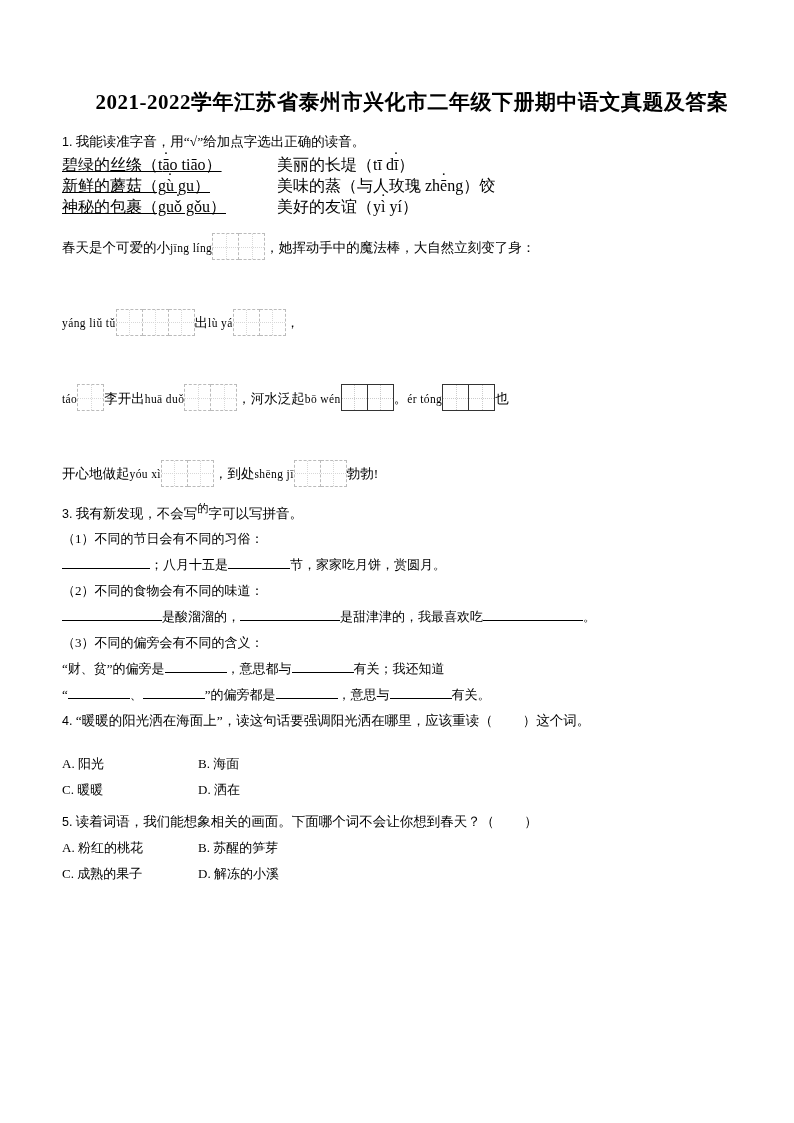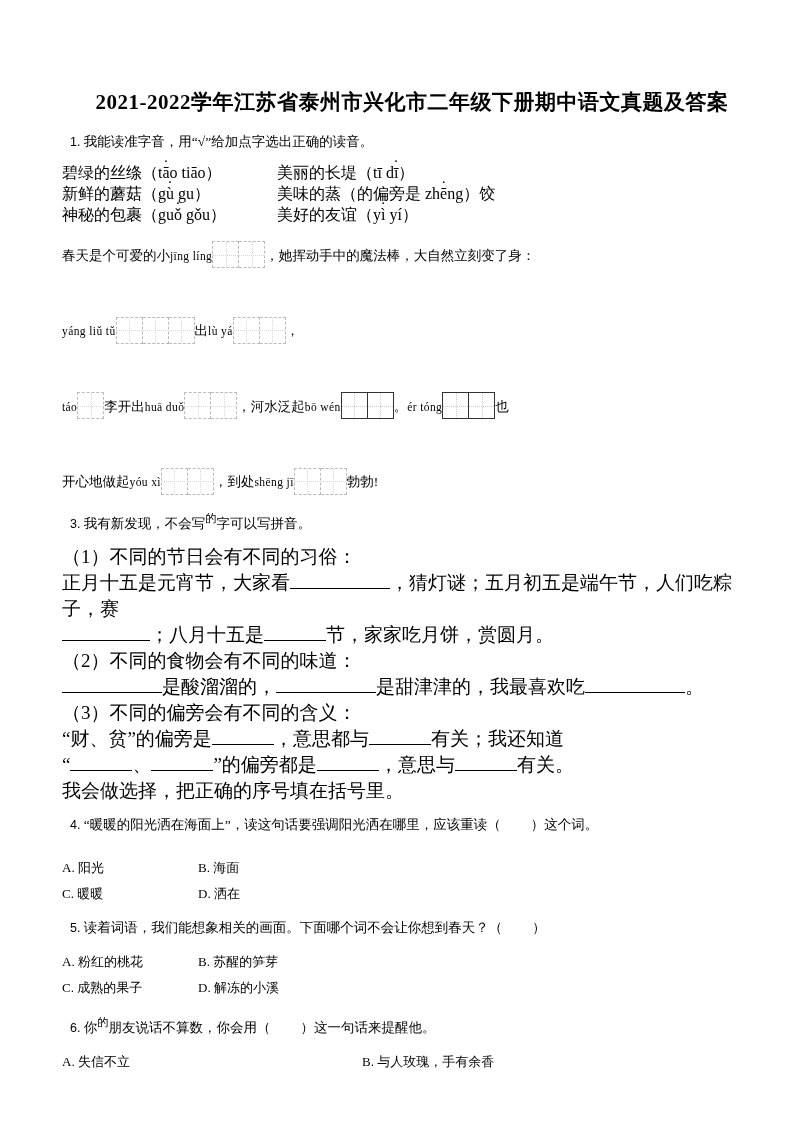--- a/index.html
+++ b/index.html
@@ -25,45 +25,46 @@
     font-weight: bold;
     font-size: 21px;
     line-height: 33px;
     text-align: center;
     margin: 0 0 10px 0;
     letter-spacing: 0.5px;
   }
   .q {
     font-size: 13.5px;
     line-height: 26px;
-    margin: 8px;
+    margin: 0;
   }
   .q-num {
     font-family: "Liberation Sans", sans-serif;
     font-size: 12.5px;
   }
   .line {
-    font-size: 19px;
+    font-size: 13px;
     line-height: 26px;
     margin: 0;
   }
   .pinyin-row {
     display: block;
     font-size: 13.5px;
     line-height: 26px;
     margin-top: 48px;
   }
   .col2 {
     display: flex;
   }
   .col2 > div:first-child {
     width: 200px;
   }
   .col2-wide > div:first-child {
     width: 215px;
+    text-decoration: underline;
   }
   .sup-dot {
     position: relative;
   }
   .sup-dot::after {
     content: "·";
     position: absolute;
     left: 50%;
     transform: translateX(-50%);
     top: -11px;
@@ -147,21 +148,21 @@
   <div>
     <p class="q"><span class="q-num">1.</span> <span>我能读准字音，用“√”给加点字选出正确的读音。</span></p>
 
     <div class="col2 col2-wide">
       <div><span>碧绿的丝绦（t</span><span class="sup-dot">ā</span><span>o  tiāo）</span></div>
       <div><span>美丽的长堤（tī  d</span><span class="sup-dot">ī</span><span>）</span></div>
     </div>
 
     <div class="col2 col2-wide">
       <div><span>新鲜的蘑菇（g</span><span class="sup-dot">ù</span><span>  gu）</span></div>
-      <div><span>美味的蒸（的偏旁是  zh</span><span class="sup-dot">ē</span><span>ng）饺</span></div>
+      <div><span>美味的蒸（与人玫瑰  zh</span><span class="sup-dot">ē</span><span>ng）饺</span></div>
     </div>
 
     <div class="col2 col2-wide">
       <div><span>神秘的包裹（gu</span><span class="sup-dot">ǒ</span><span>  gǒu）</span></div>
       <div><span>美好的友谊（y</span><span class="sup-dot">ì</span><span>  yí）</span></div>
     </div>
   </div>
 
   <div class="mt6">
 
@@ -242,31 +243,29 @@
               </tr>
             </tbody>
           </table></span><span>勃勃!</span>
     </div>
   </div>
 
   <div class="mt6">
     <p class="q"><span class="q-num">3.</span> <span>我有新发现，不会写</span><sup>的</sup><span>字可以写拼音。</span></p>
 
     <p class="line">（1）不同的节日会有不同的习俗：</p>
-    <p class="line"><span>正月十五是元宵节，大家看</span><span class="blank-u b-xl"></span><span>，猜灯谜；五月初五是端午节，人们吃粽子，赛</span></p>
     <p class="line"><span class="blank-u b-lg"></span><span>；八月十五是</span><span class="blank-u b-md"></span><span>节，家家吃月饼，赏圆月。</span></p>
 
     <p class="line">（2）不同的食物会有不同的味道：</p>
     <p class="line"><span class="blank-u b-xl"></span><span>是酸溜溜的，</span><span class="blank-u b-xl"></span><span>是甜津津的，我最喜欢吃</span><span class="blank-u b-xl"></span><span>。</span></p>
 
     <p class="line">（3）不同的偏旁会有不同的含义：</p>
     <p class="line"><span>“财、贫”的偏旁是</span><span class="blank-u b-md"></span><span>，意思都与</span><span class="blank-u b-md"></span><span>有关；我还知道</span></p>
     <p class="line"><span>“</span><span class="blank-u b-md"></span><span>、</span><span class="blank-u b-md"></span><span>”的偏旁都是</span><span class="blank-u b-md"></span><span>，意思与</span><span class="blank-u b-md"></span><span>有关。</span></p>
 
-    <p class="line">我会做选择，把正确的序号填在括号里。</p>
   </div>
 
   <div>
     <p class="q"><span class="q-num">4.</span> <span>“暖暖的阳光洒在海面上”，读这句话要强调阳光洒在哪里，应该重读（</span><span class="paren"></span><span>）这个词。</span></p>
     <div class="opts mt10">
       <div class="o"><span>A.</span> <span>阳光</span></div>
       <div class="o"><span>B.</span> <span>海面</span></div>
     </div>
     <div class="opts">
       <div class="o"><span>C.</span> <span>暖暖</span></div>
@@ -279,21 +278,14 @@
     <div class="opts">
       <div class="o"><span>A.</span> <span>粉红的桃花</span></div>
       <div class="o"><span>B.</span> <span>苏醒的笋芽</span></div>
     </div>
     <div class="opts">
       <div class="o"><span>C.</span> <span>成熟的果子</span></div>
       <div class="o"><span>D.</span> <span>解冻的小溪</span></div>
     </div>
   </div>
 
-  <div class="mt6">
-    <p class="q"><span class="q-num">6.</span> <span>你</span><sup>的</sup><span>朋友说话不算数，你会用（</span><span class="paren"></span><span>）这一句话来提醒他。</span></p>
-    <div class="opts">
-      <div class="o-wide"><span>A.</span> <span>失信不立</span></div>
-      <div class="o-wide"><span>B.</span> <span>与人玫瑰，手有余香</span></div>
-    </div>
-  </div>
 
 </div>
 
 </body></html>

